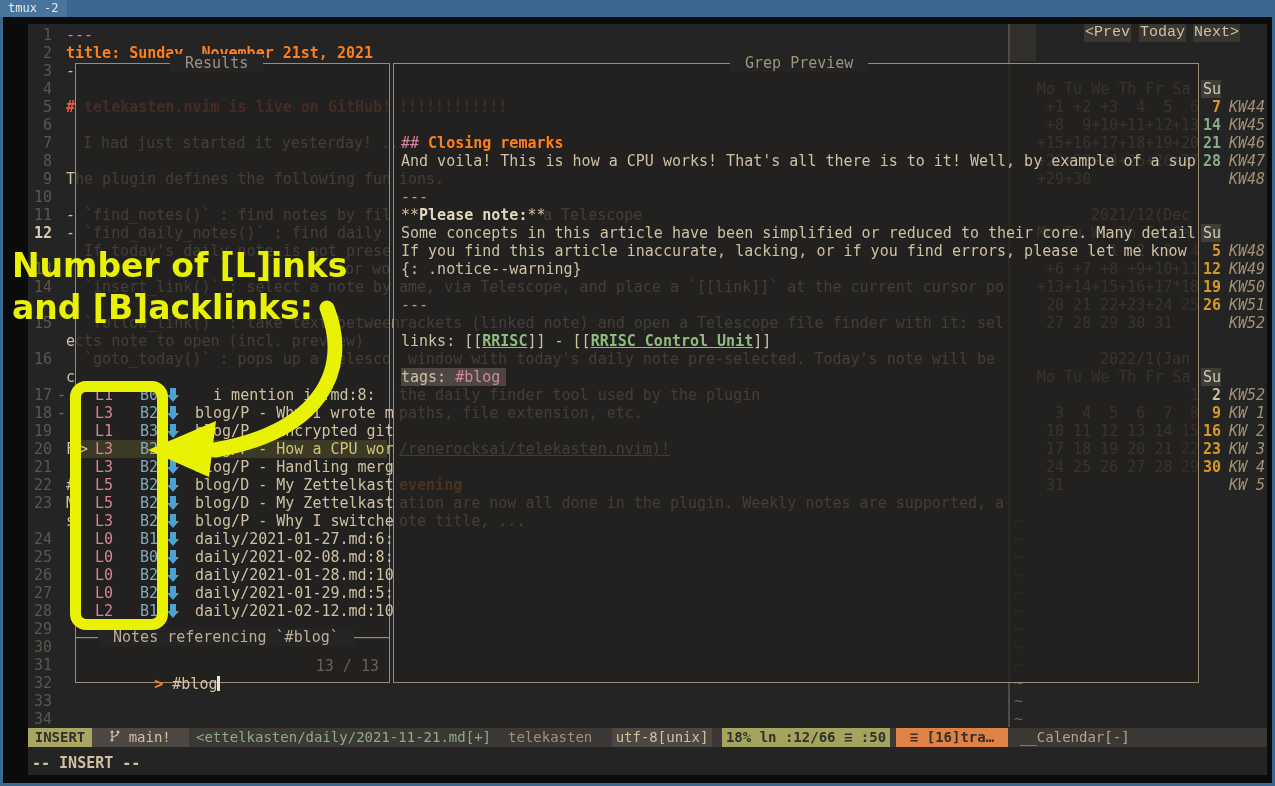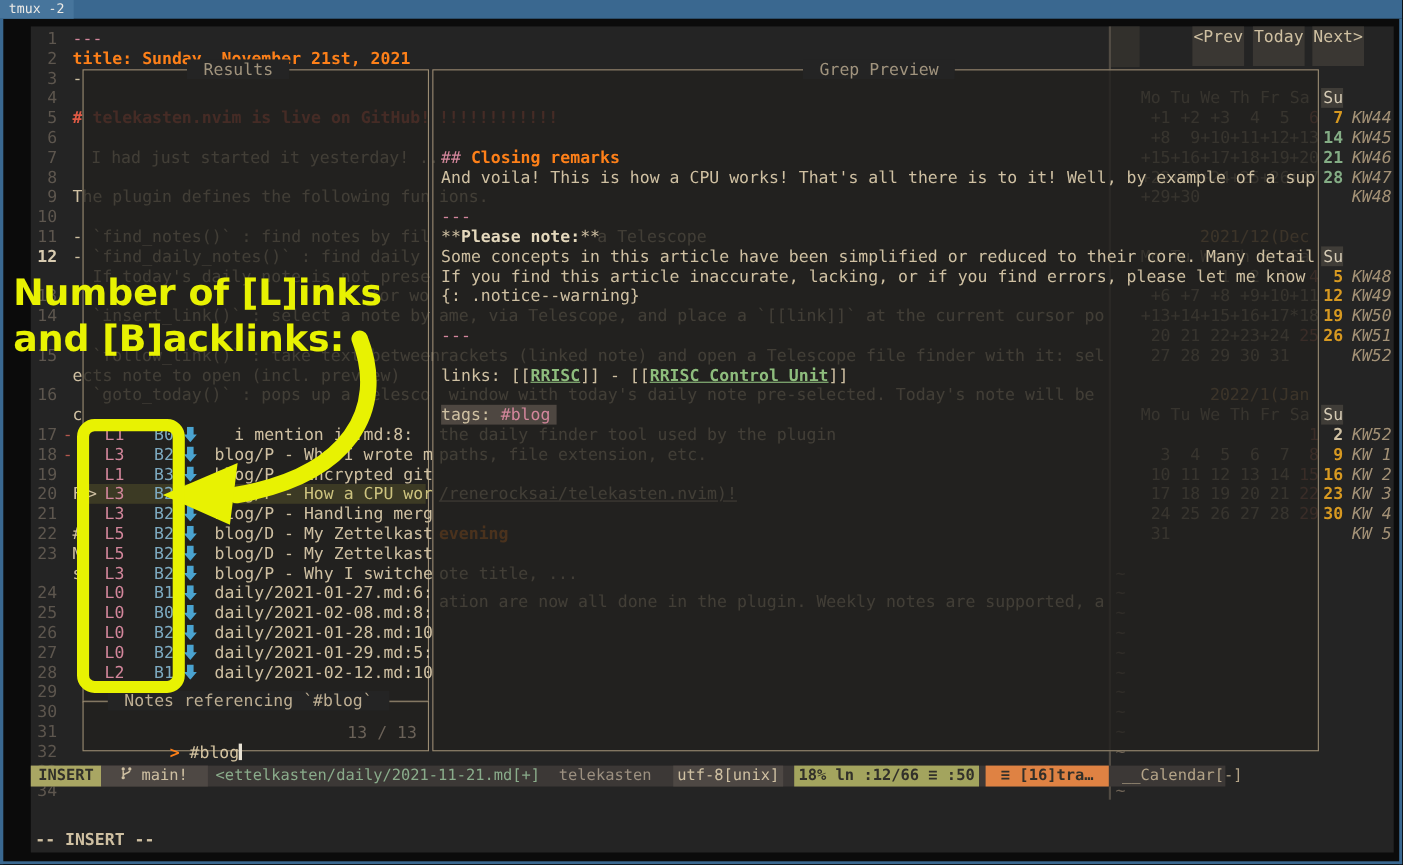--- a/index.html
+++ b/index.html
@@ -26,21 +26,21 @@
   .cal-days{position:absolute;left:1009px;color:#958a74;white-space:pre;}
   .cal-sat{color:#a06050;} .cal-dayc{color:#958a74;}
   .cal-su{position:absolute;left:1173px;width:20px;text-align:right;font-weight:bold;}
   .su-gold{color:#d79921;} .su-teal{color:#84ad85;} .su-plain{color:#cfc0a2;}
   .cal-kw{position:absolute;left:1201px;color:#a39176;font-style:italic;white-space:pre;}
   .cal-head-su{position:absolute;left:1173px;width:20px;text-align:right;background:#403d38;color:#d5cbb5;}
   .cal-month{position:absolute;color:#b08a5a;white-space:pre;}
   .tilde{position:absolute;left:986px;color:#6e6356;}
   #vsep{position:absolute;left:980px;top:0px;width:2px;height:703px;background:#514b43;}
   #calcursor{position:absolute;left:982px;top:0px;width:26px;height:37px;background:#32302c;}
-  .navbtn{position:absolute;top:0px;height:36px;width:47px;text-align:center;background:#3a3733;color:#cfc0a2;cursor:pointer;}
+  .navbtn{position:absolute;top:0px;height:18px;width:47px;text-align:center;background:#3a3733;color:#cfc0a2;cursor:pointer;font-family:Liberation Mono, monospace;}
   
   .fwin{position:absolute;background:rgba(34,33,31,0.82);border:1px solid #9b8c73;}
   #results-win{left:47px;top:39px;width:313px;height:574px;}
   #preview-win{left:365px;top:39px;width:804px;height:618px;}
   #prompt-win{left:47px;top:613px;width:313px;height:44px;}
   .chip{position:absolute;top:-10px;background:#242424;color:#a1947e;padding:0 6px;white-space:pre;}
   #results-chip{left:94px;} #preview-chip{left:336px;} #prompt-chip{left:22px;color:#bdae93;}
   .ritem{position:absolute;left:1px;width:310px;height:18px;white-space:pre;}
   .ritem.sel{background:#3c3a24;}
   .rcaret{position:absolute;left:2px;color:#cfc0a2;}
@@ -50,21 +50,21 @@
   .rtext{position:absolute;left:118px;color:#cfc0a2;}
   .sel .rtext{color:#cdc37f;}
   .pvrow{position:absolute;left:7px;height:18px;white-space:pre;}
   .pv-hl{background:#4e4741;padding-right:6px;}
   #prompt-row{position:absolute;left:6px;top:19px;white-space:pre;}
   #prompt-caret{color:#fe8019;font-weight:bold;}
   #prompt-query{color:#d5c4a1;}
   #cursor-bar{display:inline-block;width:3px;height:15px;background:#e8e2d4;vertical-align:-2px;}
   #prompt-count{position:absolute;right:10px;top:19px;color:#6b6258;}
   
-  #statusline{position:absolute;left:0px;top:672px;width:1086px;height:19px;background:#3c3836;font-size:14px;line-height:19px;}
+  #statusline{position:absolute;left:0px;top:704px;width:1239px;height:19px;background:#3c3836;font-size:14px;line-height:19px;}
   .slseg{position:absolute;top:0;height:19px;white-space:pre;}
   .sl-mode{background:#a9a663;color:#32302a;font-weight:bold;text-align:center;}
   .sl-branch{background:#4e4844;color:#cfc0a2;text-align:center;}
   .sl-file{color:#8aac8b;} .sl-mid{color:#9c9080;}
   .sl-enc{background:#4e4844;color:#cfc0a2;text-align:center;}
   .sl-pos{background:#a3a45e;color:#32302a;font-weight:bold;text-align:center;}
   .sl-warn{background:#df8243;color:#32302a;font-weight:bold;text-align:center;}
   .sl-cal{color:#b4a488;}
   #msgline{position:absolute;left:4px;top:730px;font-weight:bold;color:#cfc0a2;white-space:pre;}
   
@@ -104,21 +104,21 @@
         <div class="row" style="top: 290px;"><span class="num">15</span><span class="seg c-fg" style="left: 56px;">`follow_link()` : take text between</span><span class="seg c-fg" style="left: 371px;">rackets (linked note) and open a Telescope file finder with it: sel</span></div>
         <div class="row" style="top: 308px;"><span class="num"></span><span class="seg c-fg" style="left: 38px;">ects note to open (incl. preview)</span></div>
         <div class="row" style="top: 326px;"><span class="num">16</span><span class="seg c-fg" style="left: 56px;">`goto_today()` : pops up a Telesco</span><span class="seg c-fg" style="left: 380px;">window with today's daily note pre-selected. Today's note will be</span></div>
         <div class="row" style="top: 344px;"><span class="num"></span><span class="seg c-fg" style="left: 38px;">c</span></div>
         <div class="row" style="top: 362px;"><span class="num">17</span><span class="seg c-red" style="left: 29px;">-</span><span class="seg c-fg" style="left: 371px;">the daily finder tool used by the plugin</span></div>
         <div class="row" style="top: 380px;"><span class="num">18</span><span class="seg c-red" style="left: 29px;">-</span><span class="seg c-fg" style="left: 371px;">paths, file extension, etc.</span></div>
         <div class="row" style="top: 398px;"><span class="num">19</span></div>
         <div class="row" style="top: 416px;"><span class="num">20</span><span class="seg c-fg" style="left: 38px;">F</span><span class="seg c-fgu" style="left: 371px;">/renerocksai/telekasten.nvim)!</span></div>
         <div class="row" style="top: 434px;"><span class="num">21</span></div>
         <div class="row" style="top: 452px;"><span class="num">22</span><span class="seg c-fg" style="left: 38px;">#</span><span class="seg c-ob" style="left: 371px;">evening</span></div>
-        <div class="row" style="top: 470px;"><span class="num">23</span><span class="seg c-fg" style="left: 38px;">M</span><span class="seg c-fg" style="left: 371px; margin-top: 44px;">ation are now all done in the plugin. Weekly notes are supported, a</span></div>
+        <div class="row" style="top: 470px;"><span class="num">23</span><span class="seg c-fg" style="left: 38px;">M</span><span class="seg c-fg" style="left: 371px;">ation are now all done in the plugin. Weekly notes are supported, a</span></div>
         <div class="row" style="top: 488px;"><span class="num"></span><span class="seg c-fg" style="left: 38px;">s</span><span class="seg c-fg" style="left: 371px;">ote title, ...</span></div>
         <div class="row" style="top: 506px;"><span class="num">24</span></div>
         <div class="row" style="top: 524px;"><span class="num">25</span></div>
         <div class="row" style="top: 542px;"><span class="num">26</span></div>
         <div class="row" style="top: 560px;"><span class="num">27</span></div>
         <div class="row" style="top: 578px;"><span class="num">28</span></div>
         <div class="row" style="top: 596px;"><span class="num">29</span></div>
         <div class="row" style="top: 614px;"><span class="num">30</span></div>
         <div class="row" style="top: 632px;"><span class="num">31</span></div>
         <div class="row" style="top: 650px;"><span class="num">32</span></div>

